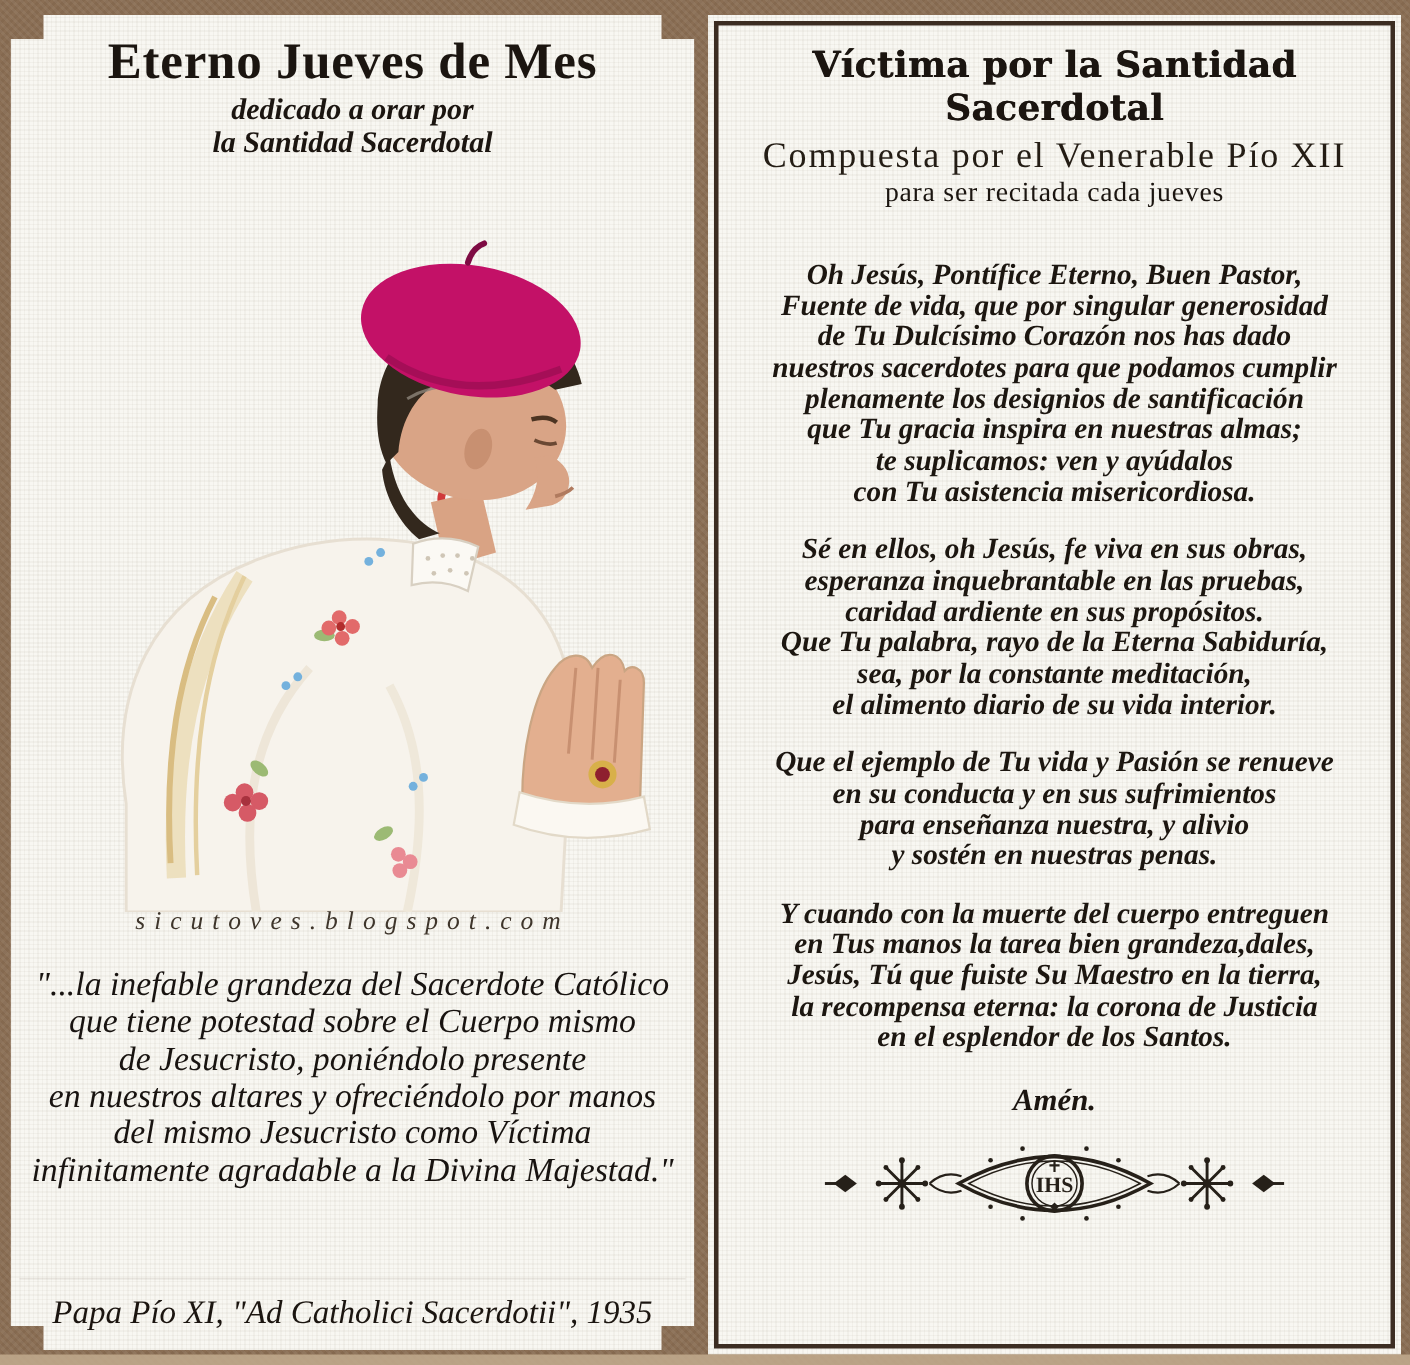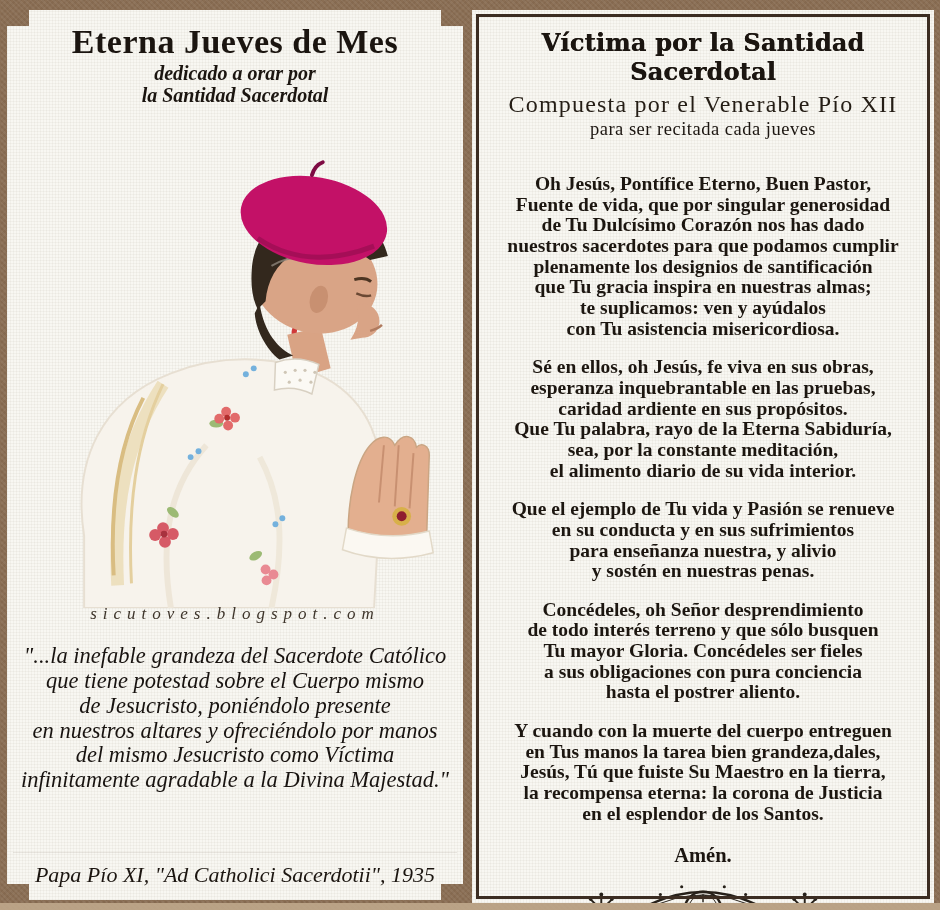--- a/index.html
+++ b/index.html
@@ -46,37 +46,37 @@
   .bishop-wrap{width:430px;height:498px;margin-top:4px;}
   .site-credit{font-style:italic;font-size:17px;letter-spacing:6px;color:#3e352b;margin-top:-4px;text-align:center;}
   .lt-quote{font-style:italic;font-size:22.5px;line-height:1.1;text-align:center;margin-top:20px;color:#181310;}
   .lt-attrib{
     margin-top:auto;width:100%;text-align:center;font-style:italic;font-size:22px;
     padding:9px 0 12px 0;border-top:1px solid rgba(90,70,50,0.10);
   }
   .rt-title{font-family:"DejaVu Serif",serif;font-size:24px;font-weight:bold;letter-spacing:.2px;text-align:center;text-shadow:.4px 0 0 currentColor;}
   .rt-subtitle{font-size:24px;letter-spacing:1.2px;text-align:right;margin-top:5px;color:#241d15;}
   .rt-instruction{font-size:18.5px;letter-spacing:.5px;text-align:center;margin-top:1px;}
-  .prayer{margin-top:34px;display:flex;flex-direction:column;align-items:center;width:100%;}
+  .prayer{margin-top:34px;display:flex;flex-direction:column;align-items:center;width:100%;font-style:italic;}
   .prayer-par{
     font-size:19.5px;font-weight:bold;line-height:1.06;text-align:center;
     margin:0 0 18px 0;color:#1c1610;
   }
   .multiline{white-space:pre-line;}
   .amen{font-size:20.5px;font-weight:bold;margin-top:2px;text-align:center;}
   .ornament-wrap{margin-top:12px;width:310px;height:62px;}
   svg text.ihs{font-family:"Liberation Serif",serif;font-weight:bold;}
 </style>
 </head>
 <body>
 
 <div class="stage">
 
   <div class="card card-left">
-    <div class="lt-title">Eterna Jueves de Mes</div>
+    <div class="lt-title">Eterno Jueves de Mes</div>
     <div class="lt-subtitle multiline">dedicado a orar por
 la Santidad Sacerdotal</div>
 
     <div class="bishop-wrap">
       <svg viewBox="0 0 430 505" width="430" height="498" aria-hidden="true">
 
         <path d="M62,505 L62,432 C50,355 80,294 150,267 C204,246 264,249 307,272 C350,296 370,342 362,398 L356,505 Z" fill="#f7f3ec" stroke="#e7dfd2" stroke-width="2"></path>
         <path d="M150,505 C138,432 150,380 186,340" stroke="#eee6d8" fill="none" stroke-width="6"></path>
         <path d="M252,505 C266,440 262,392 240,352" stroke="#efe8da" fill="none" stroke-width="6"></path>
 
@@ -190,25 +190,20 @@
       <p class="prayer-par multiline">Sé en ellos, oh Jesús, fe viva en sus obras,
 esperanza inquebrantable en las pruebas,
 caridad ardiente en sus propósitos.
 Que Tu palabra, rayo de la Eterna Sabiduría,
 sea, por la constante meditación,
 el alimento diario de su vida interior.</p>
       <p class="prayer-par multiline">Que el ejemplo de Tu vida y Pasión se renueve
 en su conducta y en sus sufrimientos
 para enseñanza nuestra, y alivio
 y sostén en nuestras penas.</p>
-      <p class="prayer-par multiline">Concédeles, oh Señor desprendimiento
-de todo interés terreno y que sólo busquen
-Tu mayor Gloria. Concédeles ser fieles
-a sus obligaciones con pura conciencia
-hasta el postrer aliento.</p>
       <p class="prayer-par multiline">Y cuando con la muerte del cuerpo entreguen
 en Tus manos la tarea bien grandeza,dales,
 Jesús, Tú que fuiste Su Maestro en la tierra,
 la recompensa eterna: la corona de Justicia
 en el esplendor de los Santos.</p>
       <div class="amen">Amén.</div>
     </div>
 
     <div class="ornament-wrap">
       <svg viewBox="0 0 320 64" width="310" height="62" aria-hidden="true">

